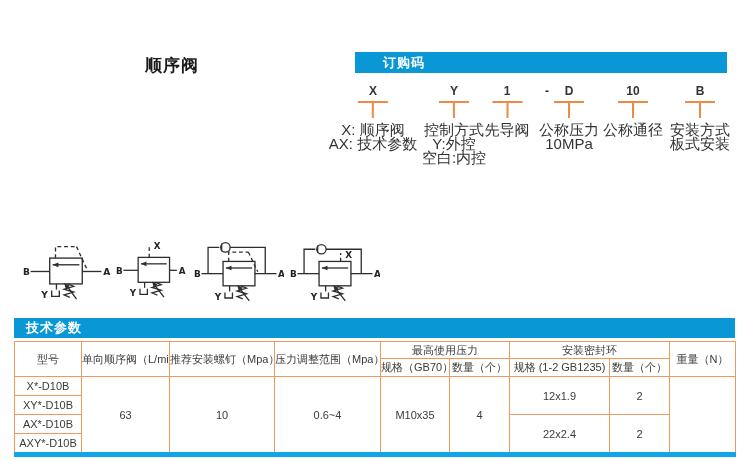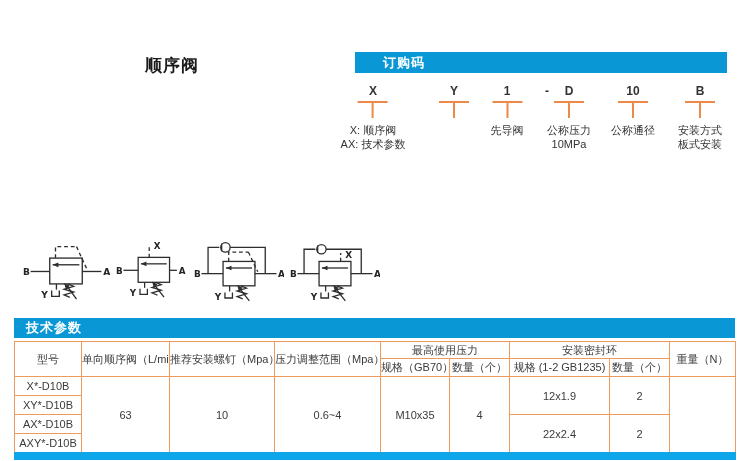--- a/index.html
+++ b/index.html
@@ -9,36 +9,36 @@
   .doc-title{position:absolute;left:145px;top:22px;font-size:17px;font-weight:bold;
              color:#1a1a1a;letter-spacing:1px;margin-top:32px;}
   
   .oc-bar{position:absolute;left:355px;top:52px;width:372px;height:21px;background:#0998d5;
           color:#fff;font-weight:bold;font-size:13px;line-height:21px;padding-left:28px;
           box-sizing:border-box;letter-spacing:1px;}
   .oc-col{position:absolute;top:84px;transform:translateX(-50%);text-align:center;}
   .oc-code{font-size:12px;color:#333;height:14px;line-height:14px;font-weight:bold;}
   .oc-tee-bar{width:30px;height:2px;background:#ed8a47;margin:3px auto 0;}
   .oc-tee-stem{width:2px;height:15px;background:#ed8a47;margin:0 auto;}
-  .oc-lines{margin-top:5px;font-size:11px;line-height:14px;color:#333;white-space:nowrap;}
+  .oc-lines{margin-top:5px;font-size:15px;line-height:14px;color:#333;white-space:nowrap;}
   .oc-dash{position:absolute;left:545px;top:84px;font-size:12px;font-weight:bold;color:#333;}
   
   .diagrams{position:absolute;left:22px;top:238px;display:flex;gap:6px;align-items:flex-start;}
   .diagrams svg{display:block;}
   .diagrams line,.diagrams polyline,.diagrams rect,.diagrams circle{
       stroke:#2e2e2e;stroke-width:1.4;fill:none;}
   .diagrams polygon{fill:#2e2e2e;stroke:none;}
   .diagrams .dash{stroke-dasharray:4,3;}
   .diagrams text{font-family:"DejaVu Sans", sans-serif;font-size:9.5px;font-weight:bold;fill:#222;}
   
   .tech-bar{position:absolute;left:14px;top:318px;width:721px;height:20px;background:#0998d5;
             color:#fff;font-weight:bold;font-size:13px;line-height:20px;padding-left:12px;
             box-sizing:border-box;letter-spacing:1px;}
   .tech-table{position:absolute;left:14px;top:341px;width:721px;border-collapse:collapse;
-              table-layout:fixed;border-bottom:8px solid #0ea5e9;}
+              table-layout:fixed;border-bottom:5px solid #0ea5e9;}
   .tech-table td{border:1px solid #ee9a5c;text-align:center;vertical-align:middle;
                  font-size:11px;color:#3a3a3a;padding:0;white-space:nowrap;overflow:hidden;}
   .tech-table tr.hg td{height:16px;}
   .tech-table tr.hs td{height:17px;}
   .tech-table tr.dr td{height:18px;}
 </style>
 </head>
 <body>
 
 <div class="page">
@@ -54,20 +54,25 @@
     <div class="oc-lines">
       <div>X: 顺序阀</div>
       <div>AX: 技术参数</div>
     </div>
   </div>
 
   <div class="oc-col" style="left:454px">
     <div class="oc-code">Y</div>
     <div class="oc-tee-bar"></div>
     <div class="oc-tee-stem"></div>
+    <div class="oc-lines">
+      <div>控制方式</div>
+      <div>Y:外控</div>
+      <div>空白:内控</div>
+    </div>
   </div>
 
   <div class="oc-col" style="left:507px">
     <div class="oc-code">1</div>
     <div class="oc-tee-bar"></div>
     <div class="oc-tee-stem"></div>
     <div class="oc-lines">
       <div>先导阀</div>
     </div>
   </div>

